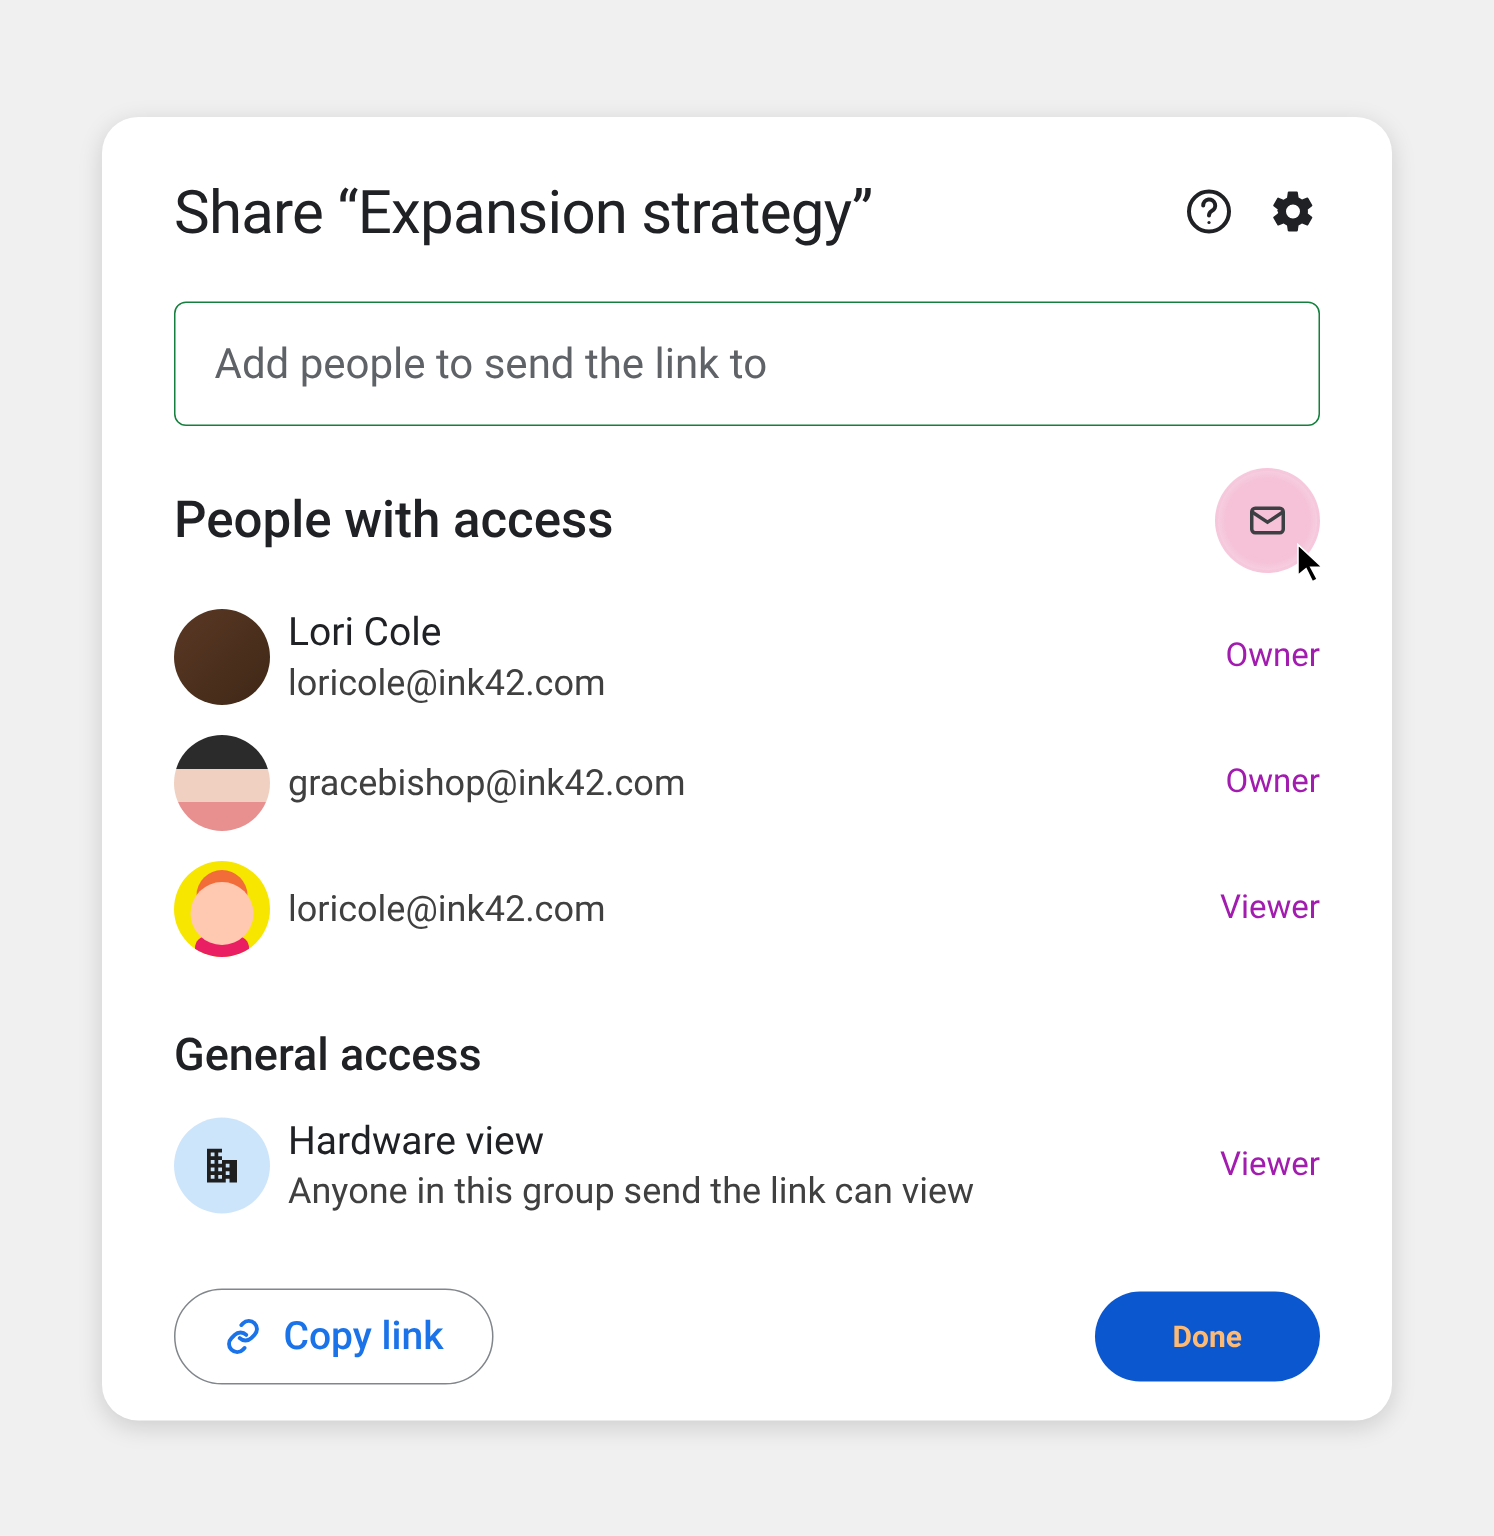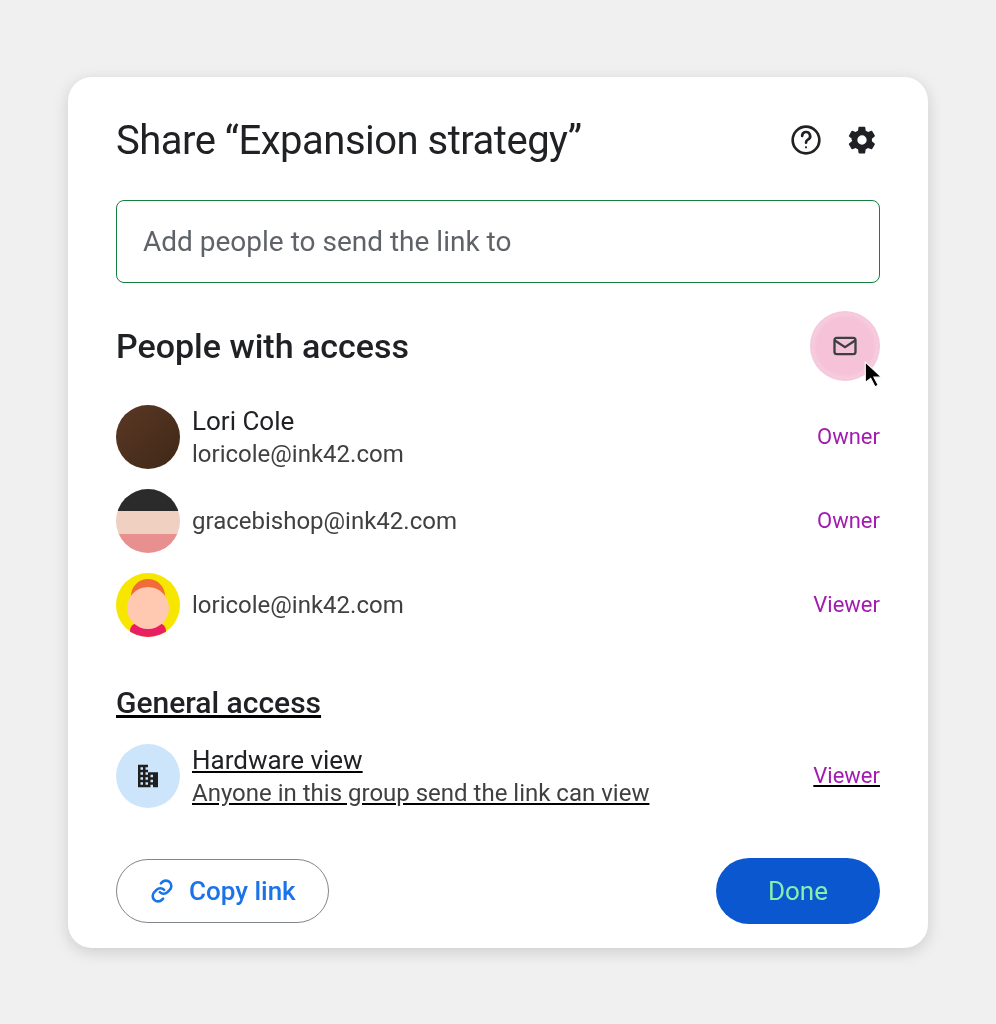--- a/index.html
+++ b/index.html
@@ -159,21 +159,20 @@
     .person-email {
       font-size: 24px;
       color: #404040;
     }
     .role {
       font-size: 22px;
       color: #a21caf;
     }
     .general-section {
       margin-top: 48px;
-      text-decoration: underline;
     }
     .general-title {
       font-size: 30px;
       font-weight: 500;
       color: #202124;
       margin-bottom: 24px;
     }
     .footer {
       display: flex;
       justify-content: space-between;
@@ -189,26 +188,26 @@
       padding: 16px 32px;
       font-size: 26px;
       color: #1a73e8;
       background: #fff;
       cursor: pointer;
       font-family: inherit;
       font-weight: 500;
     }
     .done-btn {
       background: #0b57d0;
-      color: #86efac;
+      color: #fdba74;
       border: none;
       border-radius: 40px;
       padding: 18px 52px;
-      font-size: 26px;
-      font-weight: 400;
+      font-size: 20px;
+      font-weight: 700;
       cursor: pointer;
       font-family: inherit;
     }
   </style>
 </head>
 <body>
 
 <div class="dialog">
   <div class="header">
     <h1 class="title">Share “Expansion strategy”</h1>

